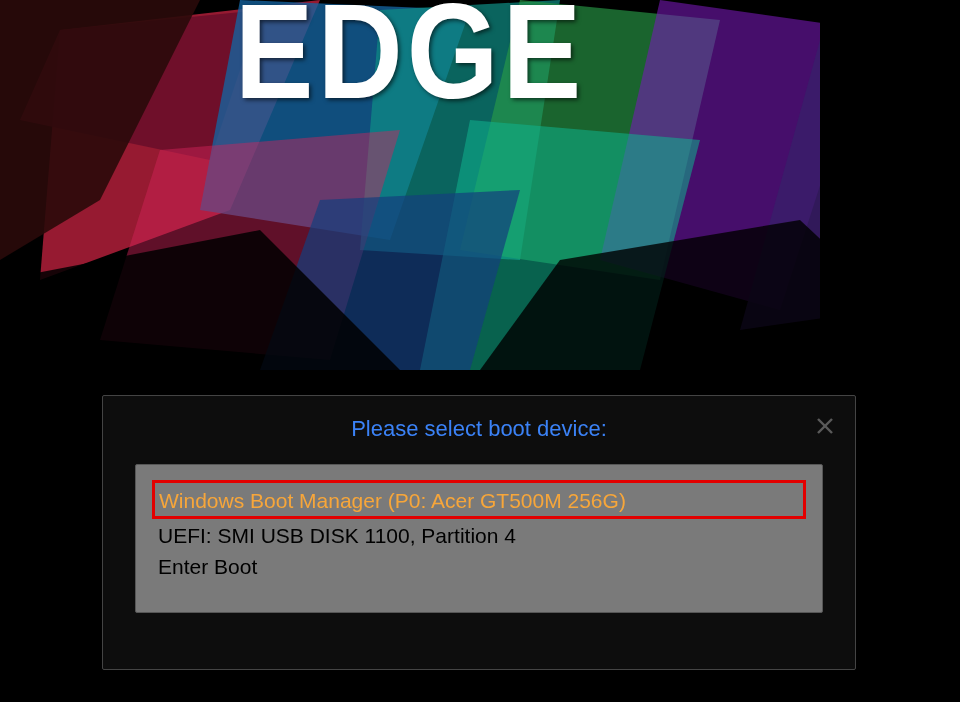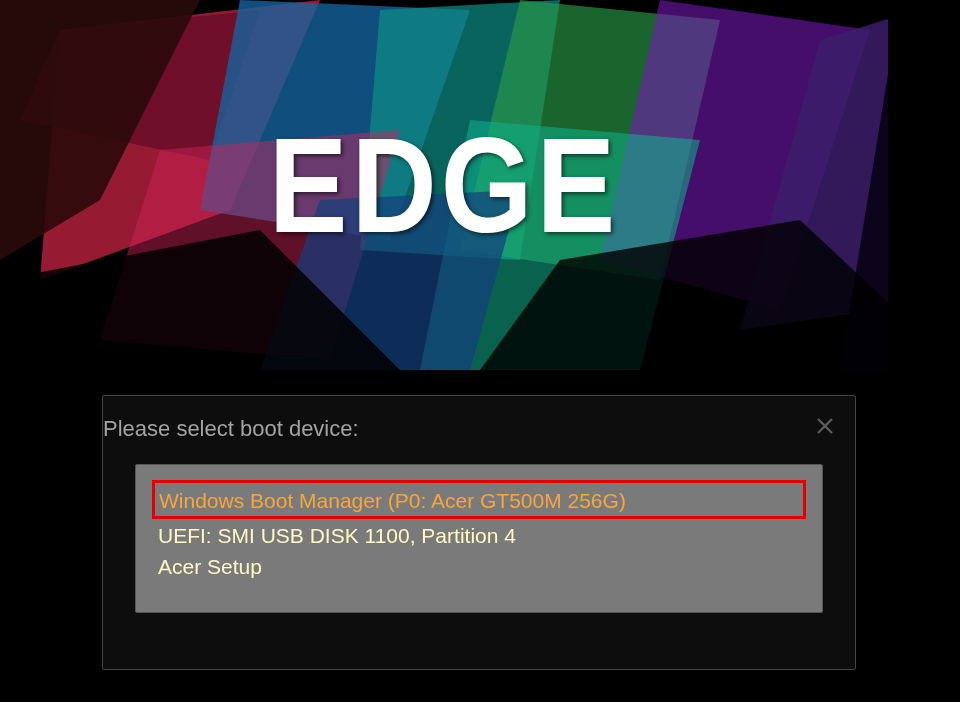--- a/index.html
+++ b/index.html
@@ -6,25 +6,24 @@
     body {
       width: 960px;
       height: 702px;
       background: #000000;
       font-family: Arial, Helvetica, sans-serif;
       position: relative;
       overflow: hidden;
     }
     .banner {
       position: relative;
-      width: 888px;
+      width: 820px;
       height: 370px;
       overflow: hidden;
       display: flex;
-      align-items: center;
       justify-content: center;
     }
     .banner svg { position: absolute; top: 0; left: 0; }
     .brand-text {
       position: relative;
       z-index: 5;
       font-family: Impact, "Arial Black", sans-serif;
       font-size: 118px;
       font-weight: 900;
       color: #ffffff;
@@ -37,43 +36,44 @@
       position: absolute;
       left: 102px;
       top: 395px;
       width: 754px;
       height: 275px;
       background: #0d0d0d;
       border: 1px solid #444444;
       border-radius: 2px;
     }
     .dialog-title {
-      color: #a3a3a3;
+      color: #3b82f6;
       font-size: 22px;
+      text-align: center;
       padding: 20px 0 22px 0;
     }
     .close-icon {
       position: absolute;
       top: 18px;
       right: 18px;
       width: 24px;
       height: 24px;
       cursor: pointer;
     }
     .close-icon svg { width: 24px; height: 24px; }
     .boot-list {
       margin: 0 32px 16px 32px;
       background: #7a7a7a;
       border: 1px solid #565656;
       border-radius: 2px;
       padding: 18px 20px 30px 20px;
     }
     .boot-item {
       font-size: 21px;
-      color: #fef9c3;
+      color: #000000;
       line-height: 31px;
       cursor: default;
       padding: 0 2px;
     }
     .boot-item.selected {
       color: #f7a63a;
       border: 3px solid #e30000;
       margin: -3px -4px 1px -4px;
       padding: 2px 4px 0 4px;
     }
@@ -105,15 +105,15 @@
   <div class="dialog-title">Please select boot device:</div>
   <div class="close-icon">
     <svg viewBox="0 0 24 24">
       <line x1="5" y1="5" x2="19" y2="19" stroke="#5a5a5a" stroke-width="2.4"></line>
       <line x1="19" y1="5" x2="5" y2="19" stroke="#5a5a5a" stroke-width="2.4"></line>
     </svg>
   </div>
   <div class="boot-list">
     <div class="boot-item selected">Windows Boot Manager (P0: Acer GT500M 256G)</div>
     <div class="boot-item">UEFI: SMI USB DISK 1100, Partition 4</div>
-    <div class="boot-item">Acer Setup</div>
+    <div class="boot-item">Enter Boot</div>
   </div>
 </div>
 
 </body></html>

